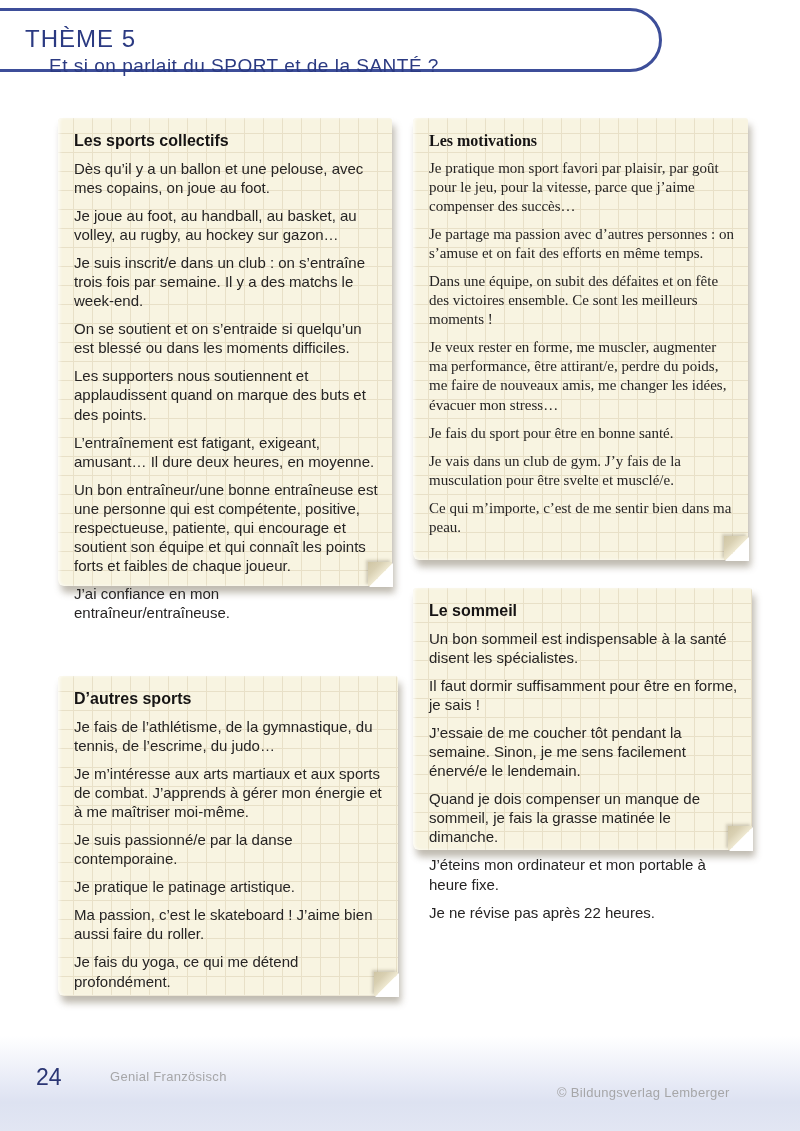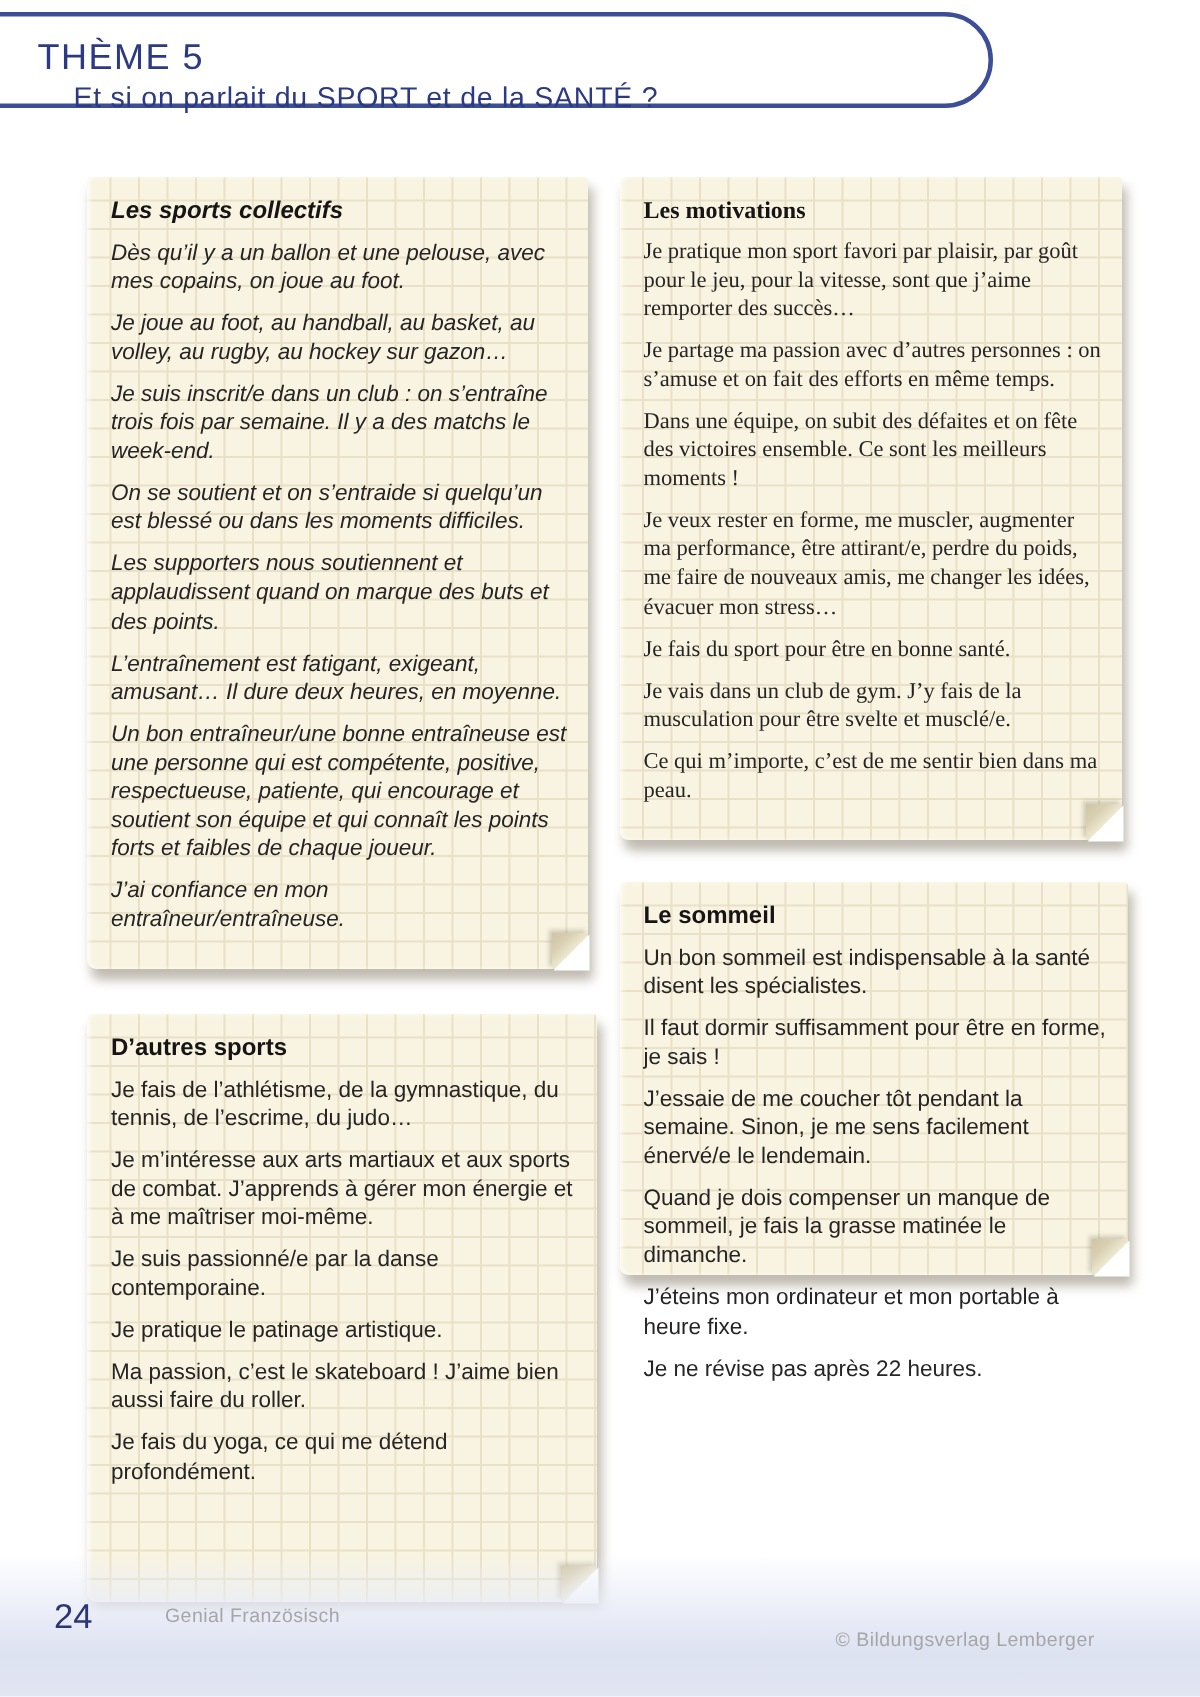--- a/index.html
+++ b/index.html
@@ -54,23 +54,23 @@
   .fold-cover{
     position:absolute;right:-1px;bottom:-1px;width:0;height:0;
     border-bottom:24px solid #ffffff;border-left:24px solid transparent;
   }
   .fold{
     position:absolute;right:0;bottom:0;width:24px;height:24px;
     background:linear-gradient(315deg, transparent 46%, #efe9d2 46%, #d9d0b2 72%, #cfc5a4 100%);
     border-radius:0 0 10px 0;
     box-shadow:-2px -2px 3px rgba(90,80,55,.25);
   }
-  #card-sports{left:58px;top:118px;width:334px;height:528px;font-style:italic;}
+  #card-sports{left:58px;top:118px;width:334px;height:468px;}
   #card-motivations{left:413px;top:118px;width:335px;height:442px;font-family:Liberation Serif, serif;}
-  #card-autres{left:58px;top:676px;width:340px;height:392px;}
+  #card-autres{left:58px;top:676px;width:340px;height:320px;}
   #card-sommeil{left:413px;top:588px;width:339px;height:262px;}
   
   .footer-band{
     position:absolute;left:0;right:0;bottom:0;height:95px;
     background:linear-gradient(180deg, rgba(223,227,242,0) 0%, #e9ecf7 45%, #dde2f1 70%, #e2e6f3 100%);
   }
   .page-number{
     position:absolute;left:36px;top:1064px;font-size:23px;color:var(--page-navy);
     font-weight:500;
   }
@@ -101,21 +101,21 @@
   <p class="pp">Les supporters nous soutiennent et applaudissent quand on marque des buts et des points.</p>
   <p class="pp">L’entraînement est fatigant, exigeant, amusant… Il dure deux heures, en moyenne.</p>
   <p class="pp">Un bon entraîneur/une bonne entraîneuse est une personne qui est compétente, positive, respectueuse, patiente, qui encourage et soutient son équipe et qui connaît les points forts et faibles de chaque joueur.</p>
   <p class="pp">J’ai confiance en mon entraîneur/entraîneuse.</p>
   <div class="fold"></div>
   <div class="fold-cover"></div>
 </div>
 
 <div class="note" id="card-motivations">
   <div class="note-title">Les motivations</div>
-  <p class="pp">Je pratique mon sport favori par plaisir, par goût pour le jeu, pour la vitesse, sont que j’aime remporter des succès…</p>
+  <p class="pp">Je pratique mon sport favori par plaisir, par goût pour le jeu, pour la vitesse, parce que j’aime compenser des succès…</p>
   <p class="pp">Je partage ma passion avec d’autres personnes : on s’amuse et on fait des efforts en même temps.</p>
   <p class="pp">Dans une équipe, on subit des défaites et on fête des victoires ensemble. Ce sont les meilleurs moments !</p>
   <p class="pp">Je veux rester en forme, me muscler, augmenter ma performance, être attirant/e, perdre du poids, me faire de nouveaux amis, me changer les idées, évacuer mon stress…</p>
   <p class="pp">Je fais du sport pour être en bonne santé.</p>
   <p class="pp">Je vais dans un club de gym. J’y fais de la musculation pour être svelte et musclé/e.</p>
   <p class="pp">Ce qui m’importe, c’est de me sentir bien dans ma peau.</p>
   <div class="fold"></div>
   <div class="fold-cover"></div>
 </div>
 

